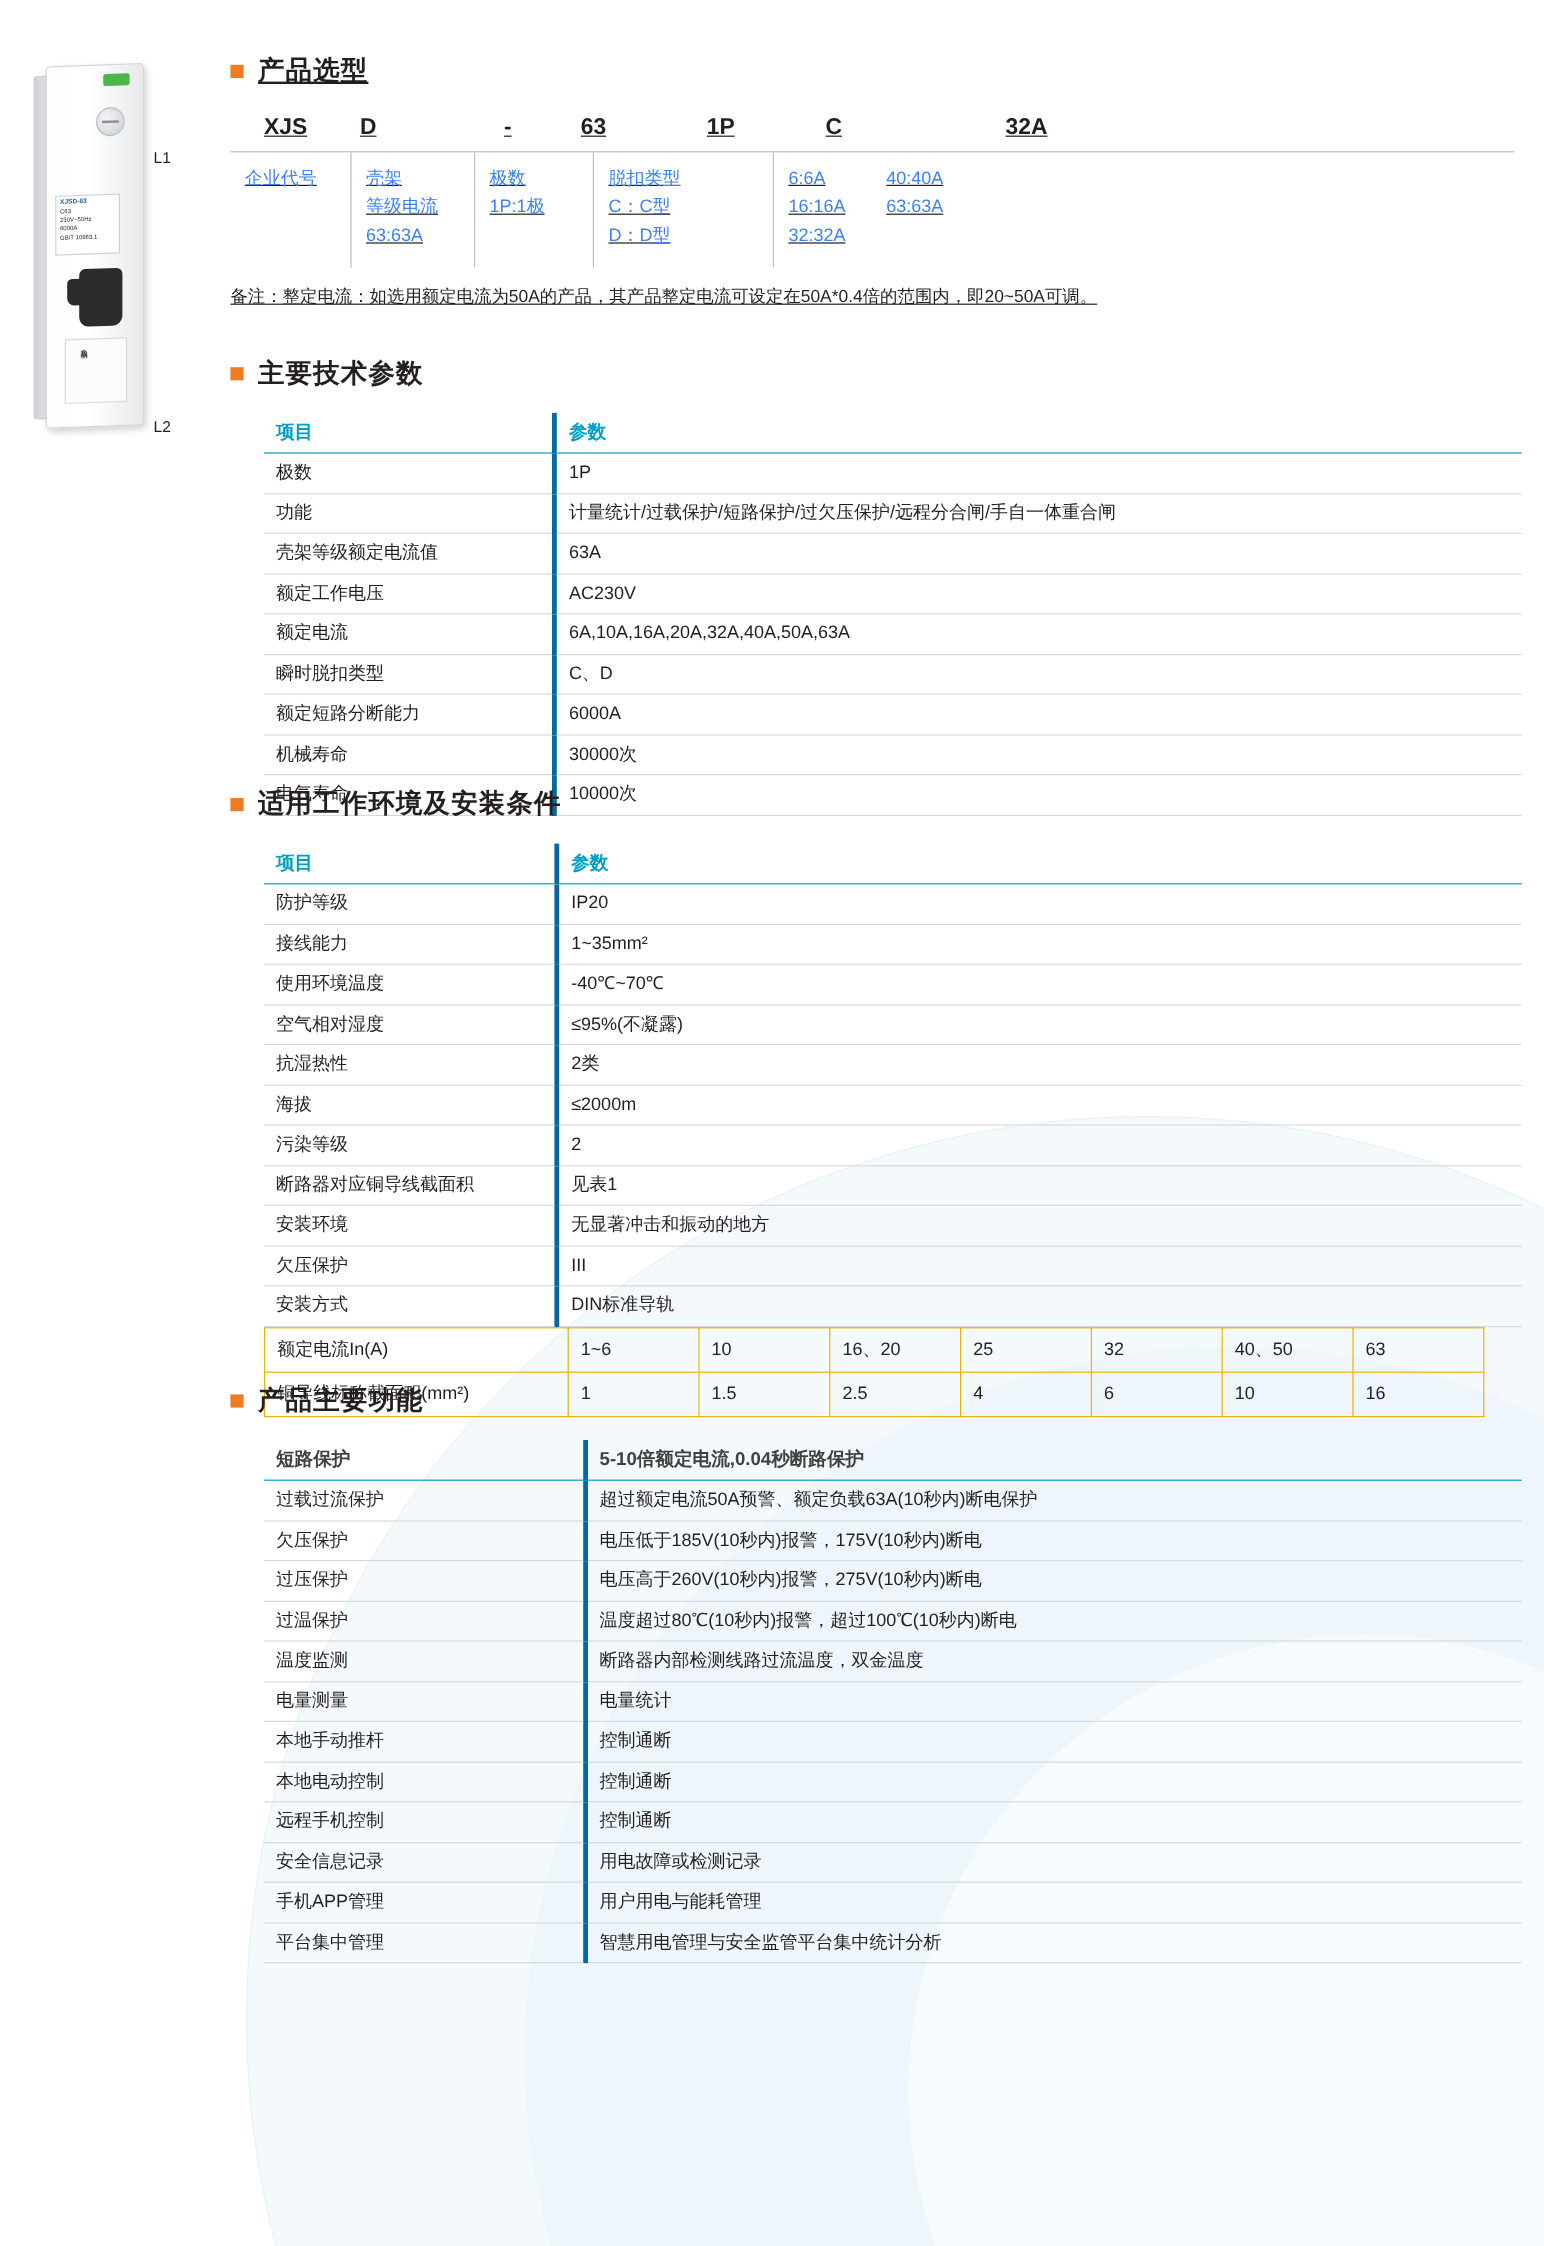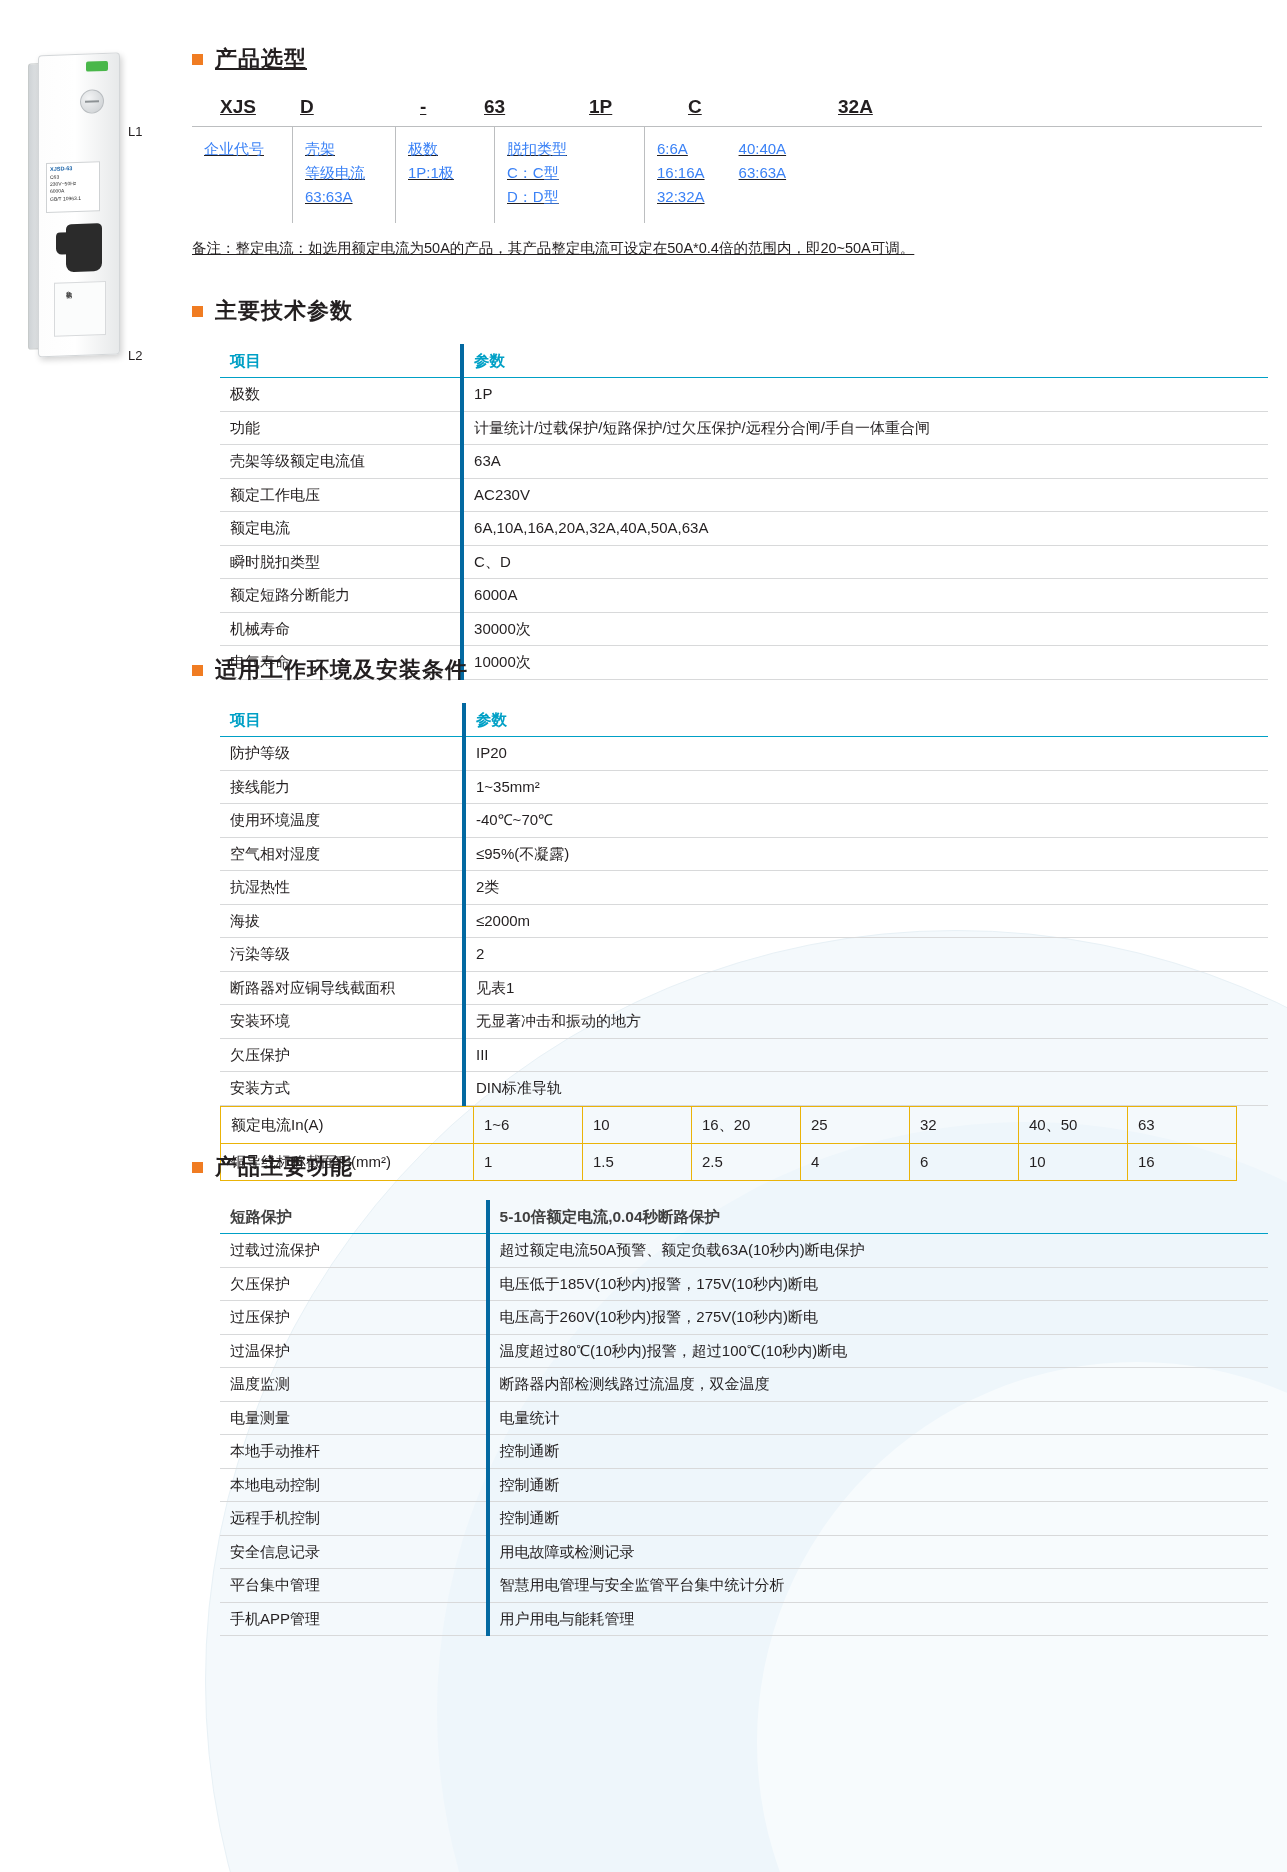--- a/index.html
+++ b/index.html
@@ -549,25 +549,25 @@
             </tr>
           <tr>
               <td>远程手机控制</td>
               <td class="sep-line">控制通断</td>
             </tr>
           <tr>
               <td>安全信息记录</td>
               <td class="sep-line">用电故障或检测记录</td>
             </tr>
           <tr>
+              <td>手机APP管理</td>
+              <td class="sep-line">用户用电与能耗管理</td>
+            </tr>
+          <tr>
               <td>平台集中管理</td>
               <td class="sep-line">智慧用电管理与安全监管平台集中统计分析</td>
-            </tr>
-          <tr>
-              <td>手机APP管理</td>
-              <td class="sep-line">用户用电与能耗管理</td>
             </tr>
         </tbody>
       </table>
     </div>
 
   </div>
 </div>
 
 </body></html>

